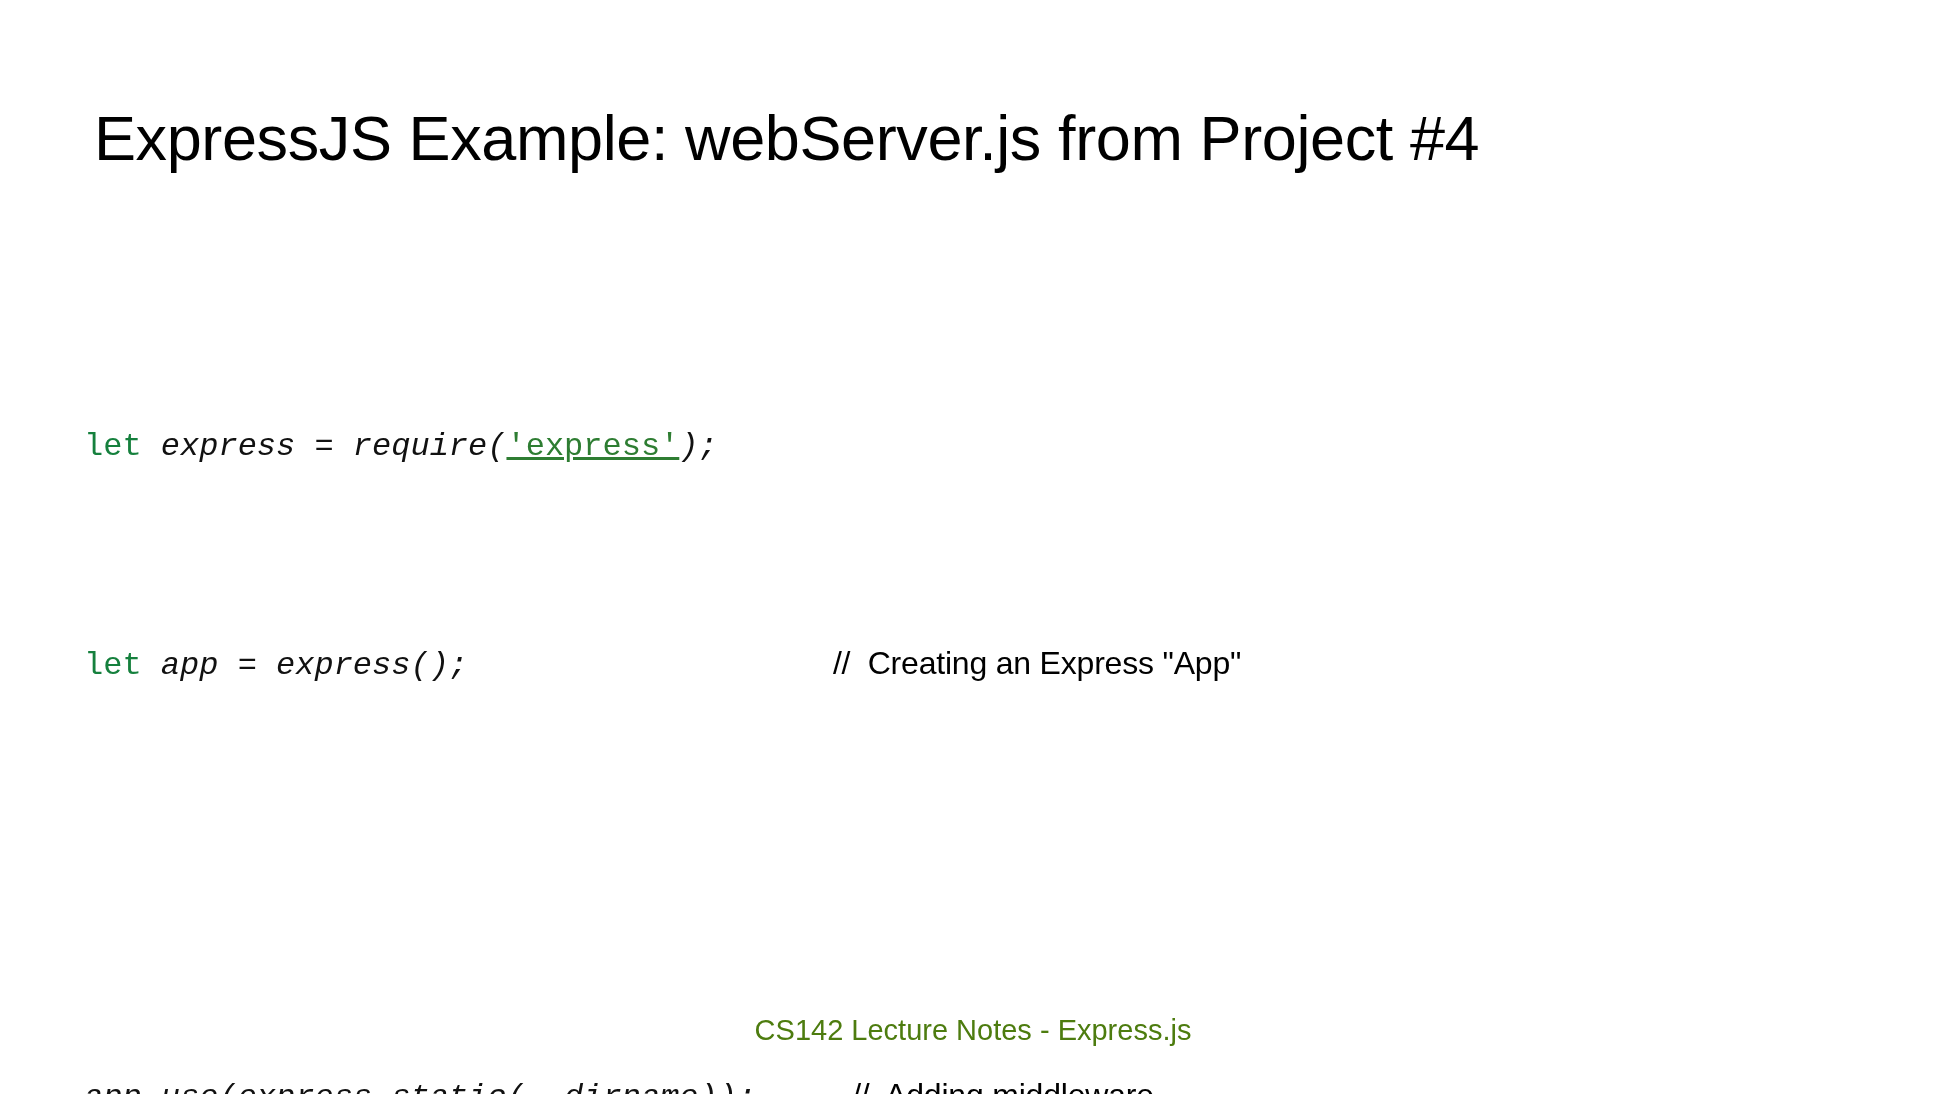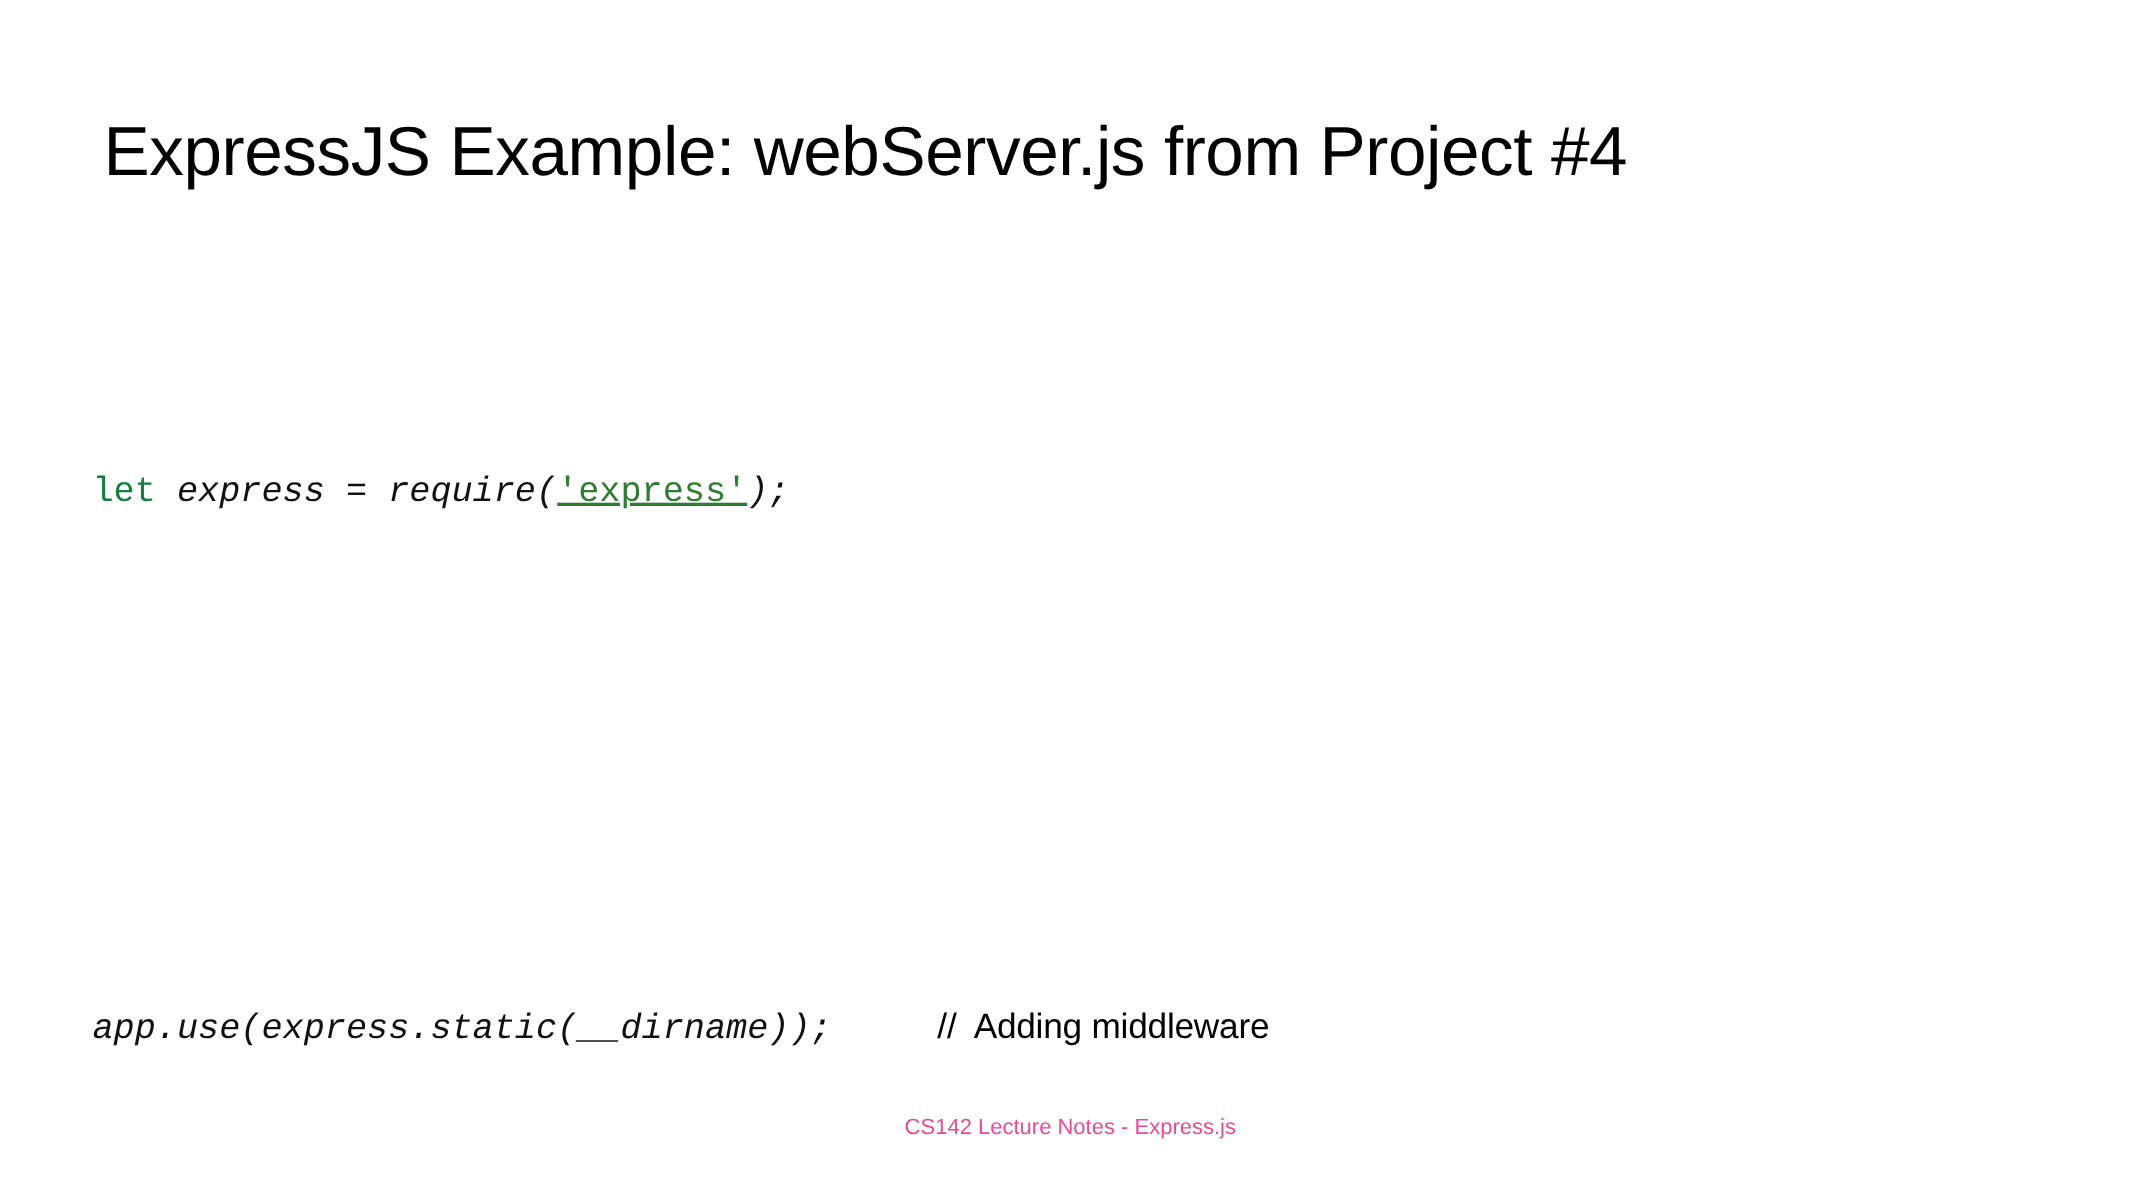--- a/index.html
+++ b/index.html
@@ -67,35 +67,36 @@
     letter-spacing: -0.2px;
   }
 
   .slide-footer {
     position: absolute;
     left: 0;
     right: 0;
     top: 1014px;
     text-align: center;
     font-family: "Liberation Sans", sans-serif;
-    font-size: 20px;
-    color: #ec4899;
+    font-size: 29px;
+    color: #4d7c0f;
   }
 </style>
 </head>
 <body>
 
 <div class="slide">
 
   <div class="slide-title">ExpressJS Example: webServer.js from Project #4</div>
 
   <div class="code-block">
 
     <div class="code-line"><span class="tok-kw">let</span><span class="tok-plain"> express = require(</span><span class="tok-str">'express'</span><span class="tok-plain">);</span></div>
 
+    <div class="code-line"><span class="tok-kw">let</span><span class="tok-plain"> app = express();</span><span class="tok-plain">                   </span><span class="cmt-prop">//  </span><span class="cmt-prop">Creating an Express "App"</span></div>
 
     <div class="code-line blank"></div>
 
     <div class="code-line"><span class="tok-plain">app.use(express.static(__dirname));</span><span class="tok-plain">     </span><span class="cmt-prop">//  </span><span class="cmt-prop">Adding middleware</span></div>
 
     
 
     
 
     

